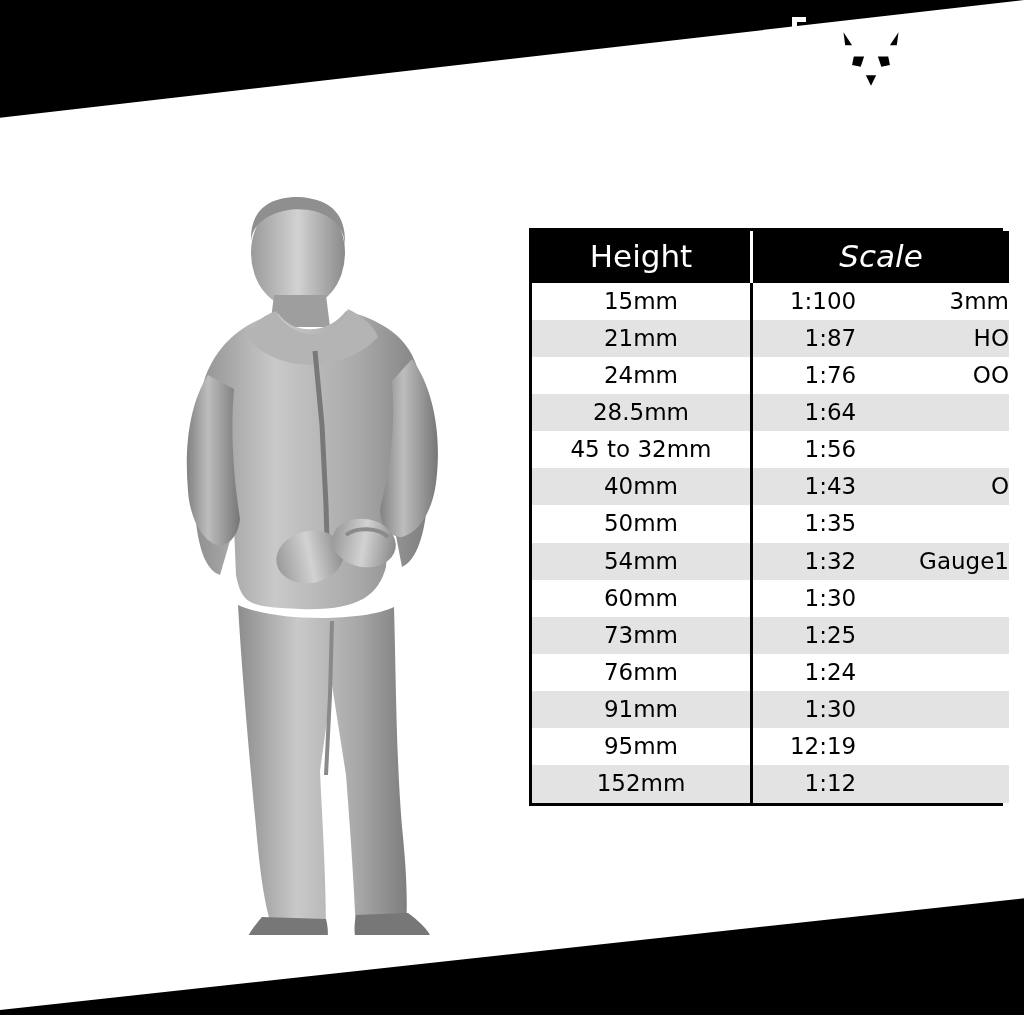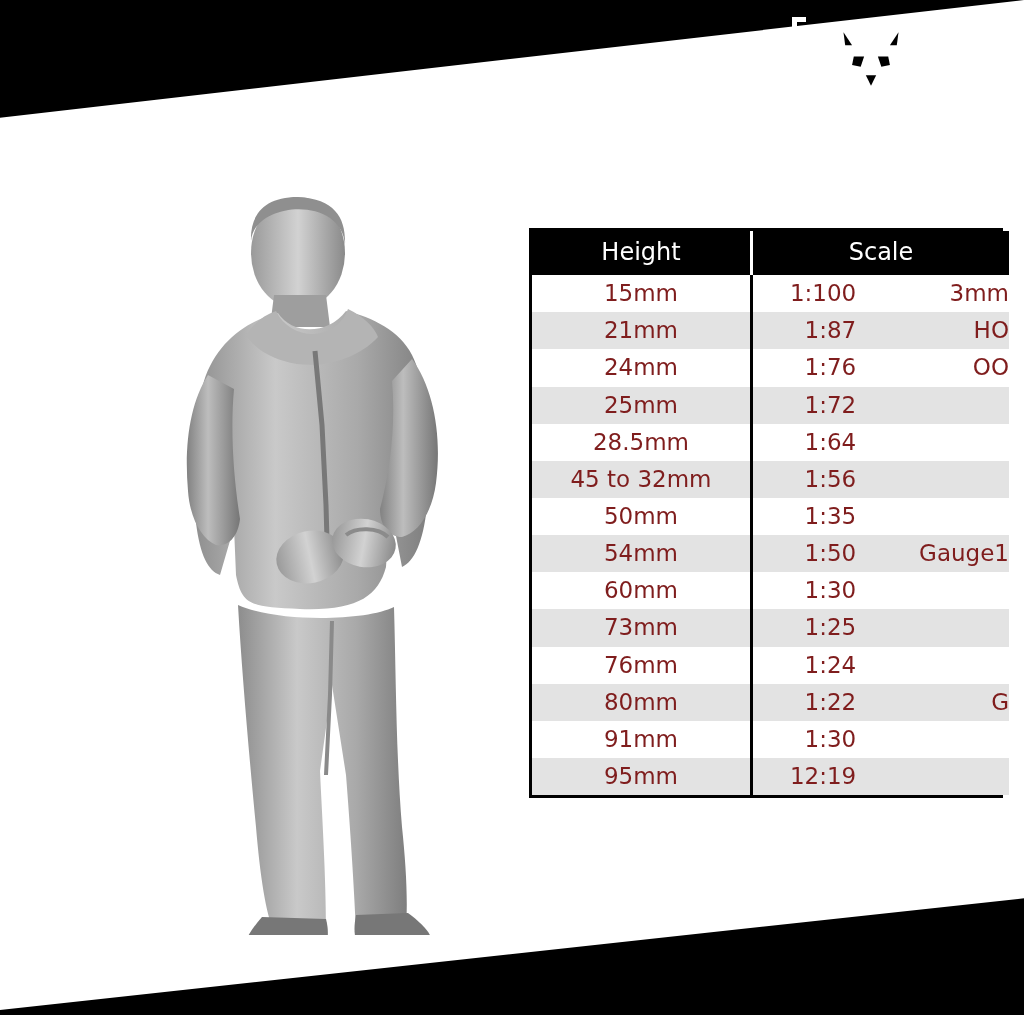--- a/index.html
+++ b/index.html
@@ -108,28 +108,28 @@
     border-collapse: collapse;
     table-layout: fixed;
     background: #fff;
   }
   .scale-table th,
   .scale-table td {
     font-family: "DejaVu Sans", sans-serif;
     font-size: 23px;
     text-align: center;
     padding: 6px 0 7px 0;
-    color: #7f1d1d;
+    color: #000000;
     line-height: 1.05;
   }
   .scale-table thead th {
     background: #000;
     color: #ffffff;
     font-weight: normal;
-    font-size: 24px;
+    font-size: 31px;
     padding: 9px 0 10px 0;
   }
   .scale-table thead th.sep {
     border-left: 3px solid #ffffff;
   }
   .scale-table tbody tr:nth-child(odd) td {
     background: #ffffff;
   }
   .scale-table tbody tr:nth-child(even) td {
     background: #e3e3e3;
@@ -143,21 +143,21 @@
     text-align: right;
     padding-right: 24px;
     margin-top: 16px;
   }
   .scale-table td.gauge-cell {
     width: 128px;
     text-align: right;
     padding-left: 22px;
   }
   .scale-table thead th.height-head { width: 218px; }
-  .scale-table thead th.scale-head { width: 256px; }
+  .scale-table thead th.scale-head { width: 256px; font-style: italic; }
   .table-wrap {
     position: absolute;
     left: 529px;
     top: 228px;
     width: 474px;
     border: 3px solid #000;
     box-sizing: border-box;
   }
   .table-wrap .scale-table {
     position: static;
@@ -269,71 +269,71 @@
           <td class="height-cell">21mm</td>
           <td class="scale-cell">1:87</td>
           <td class="gauge-cell">HO</td>
         </tr>
         <tr>
           <td class="height-cell">24mm</td>
           <td class="scale-cell">1:76</td>
           <td class="gauge-cell">OO</td>
         </tr>
         <tr>
-          <td class="height-cell">25mm</td>
-          <td class="scale-cell">1:72</td>
-          <td class="gauge-cell"></td>
-        </tr>
-        <tr>
           <td class="height-cell">28.5mm</td>
           <td class="scale-cell">1:64</td>
           <td class="gauge-cell"></td>
         </tr>
         <tr>
           <td class="height-cell">45 to 32mm</td>
           <td class="scale-cell">1:56</td>
           <td class="gauge-cell"></td>
         </tr>
         <tr>
+          <td class="height-cell">40mm</td>
+          <td class="scale-cell">1:43</td>
+          <td class="gauge-cell">O</td>
+        </tr>
+        <tr>
           <td class="height-cell">50mm</td>
           <td class="scale-cell">1:35</td>
           <td class="gauge-cell"></td>
         </tr>
         <tr>
           <td class="height-cell">54mm</td>
-          <td class="scale-cell">1:50</td>
+          <td class="scale-cell">1:32</td>
           <td class="gauge-cell">Gauge1</td>
         </tr>
         <tr>
           <td class="height-cell">60mm</td>
           <td class="scale-cell">1:30</td>
           <td class="gauge-cell"></td>
         </tr>
         <tr>
           <td class="height-cell">73mm</td>
           <td class="scale-cell">1:25</td>
           <td class="gauge-cell"></td>
         </tr>
         <tr>
           <td class="height-cell">76mm</td>
           <td class="scale-cell">1:24</td>
           <td class="gauge-cell"></td>
         </tr>
         <tr>
-          <td class="height-cell">80mm</td>
-          <td class="scale-cell">1:22</td>
-          <td class="gauge-cell">G</td>
-        </tr>
-        <tr>
           <td class="height-cell">91mm</td>
           <td class="scale-cell">1:30</td>
           <td class="gauge-cell"></td>
         </tr>
         <tr>
           <td class="height-cell">95mm</td>
           <td class="scale-cell">12:19</td>
+          <td class="gauge-cell"></td>
+        </tr>
+        <tr>
+          <td class="height-cell">152mm</td>
+          <td class="scale-cell">1:12</td>
           <td class="gauge-cell"></td>
         </tr>
       </tbody>
     </table>
   </div>
 
 </div>
 
 </body></html>

